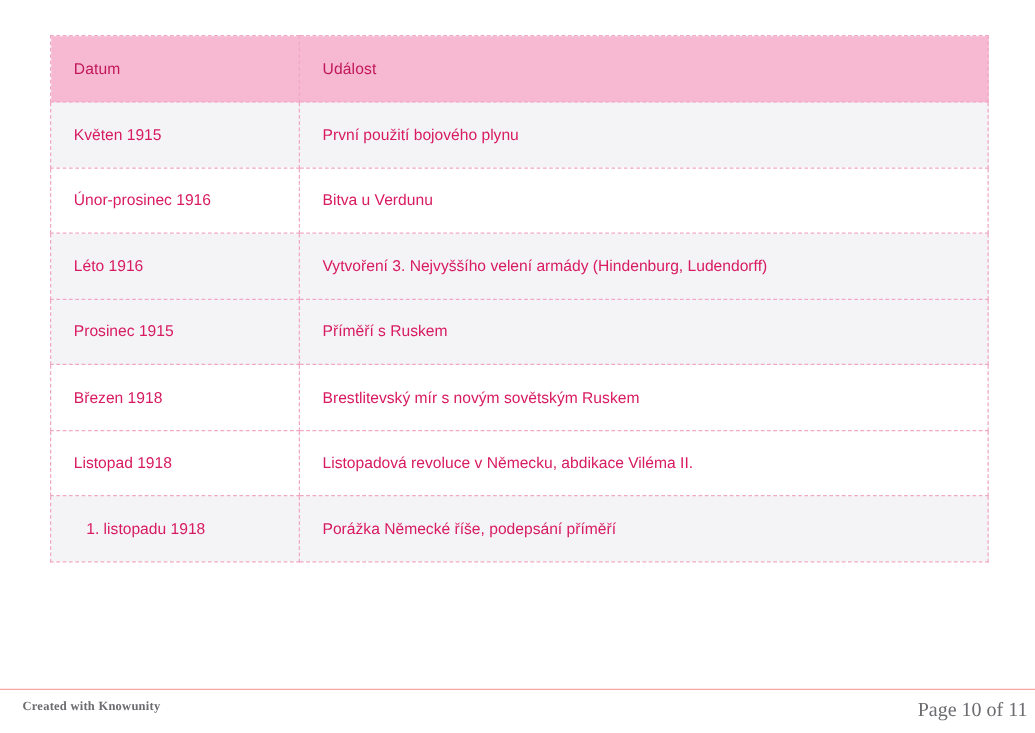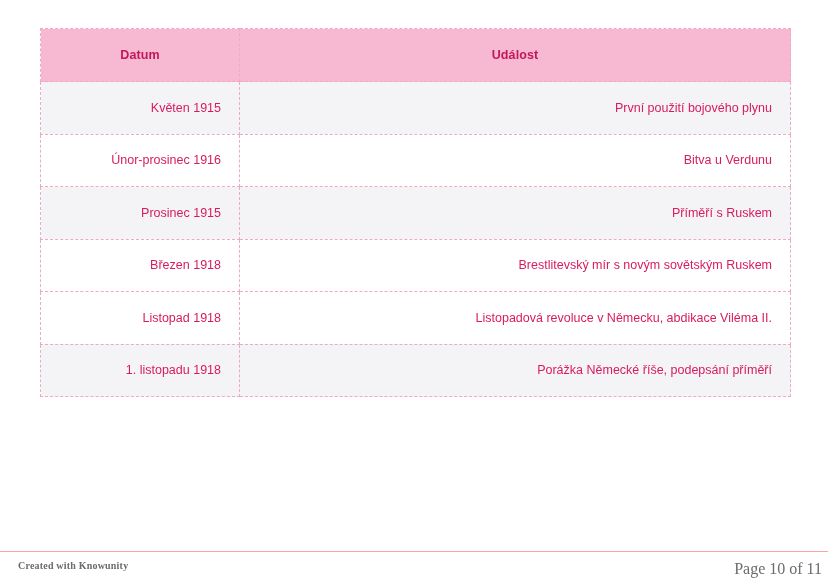--- a/index.html
+++ b/index.html
@@ -46,29 +46,27 @@
 
   thead th {
     background: #f7b8d2;
     height: 52px;
     text-align: left;
   }
 
   thead th .cellinner {
     padding: 0 18px;
     font-size: 12.5px;
-    font-weight: bold;
+    font-weight: normal;
     color: #c2185b;
     letter-spacing: 0.1px;
-    text-align: center;
   }
 
   tbody tr {
     height: 52.5px;
-    text-align: right;
   }
 
   tbody tr.row-alt td {
     background: #f4f4f6;
   }
   tbody tr.row-plain td {
     background: #ffffff;
   }
 
   tbody td .cellinner {
@@ -152,20 +150,28 @@
         <tr class="row-plain">
           <td class="col-date">
             <div class="cellinner">Únor-prosinec 1916</div>
           </td>
           <td class="col-event">
             <div class="cellinner">Bitva u Verdunu</div>
           </td>
         </tr>
         <tr class="row-alt">
           <td class="col-date">
+            <div class="cellinner">Léto 1916</div>
+          </td>
+          <td class="col-event">
+            <div class="cellinner">Vytvoření 3. Nejvyššího velení armády (Hindenburg, Ludendorff)</div>
+          </td>
+        </tr>
+        <tr class="row-alt">
+          <td class="col-date">
             <div class="cellinner">Prosinec 1915</div>
           </td>
           <td class="col-event">
             <div class="cellinner">Příměří s Ruskem</div>
           </td>
         </tr>
         <tr class="row-plain">
           <td class="col-date">
             <div class="cellinner">Březen 1918</div>
           </td>

